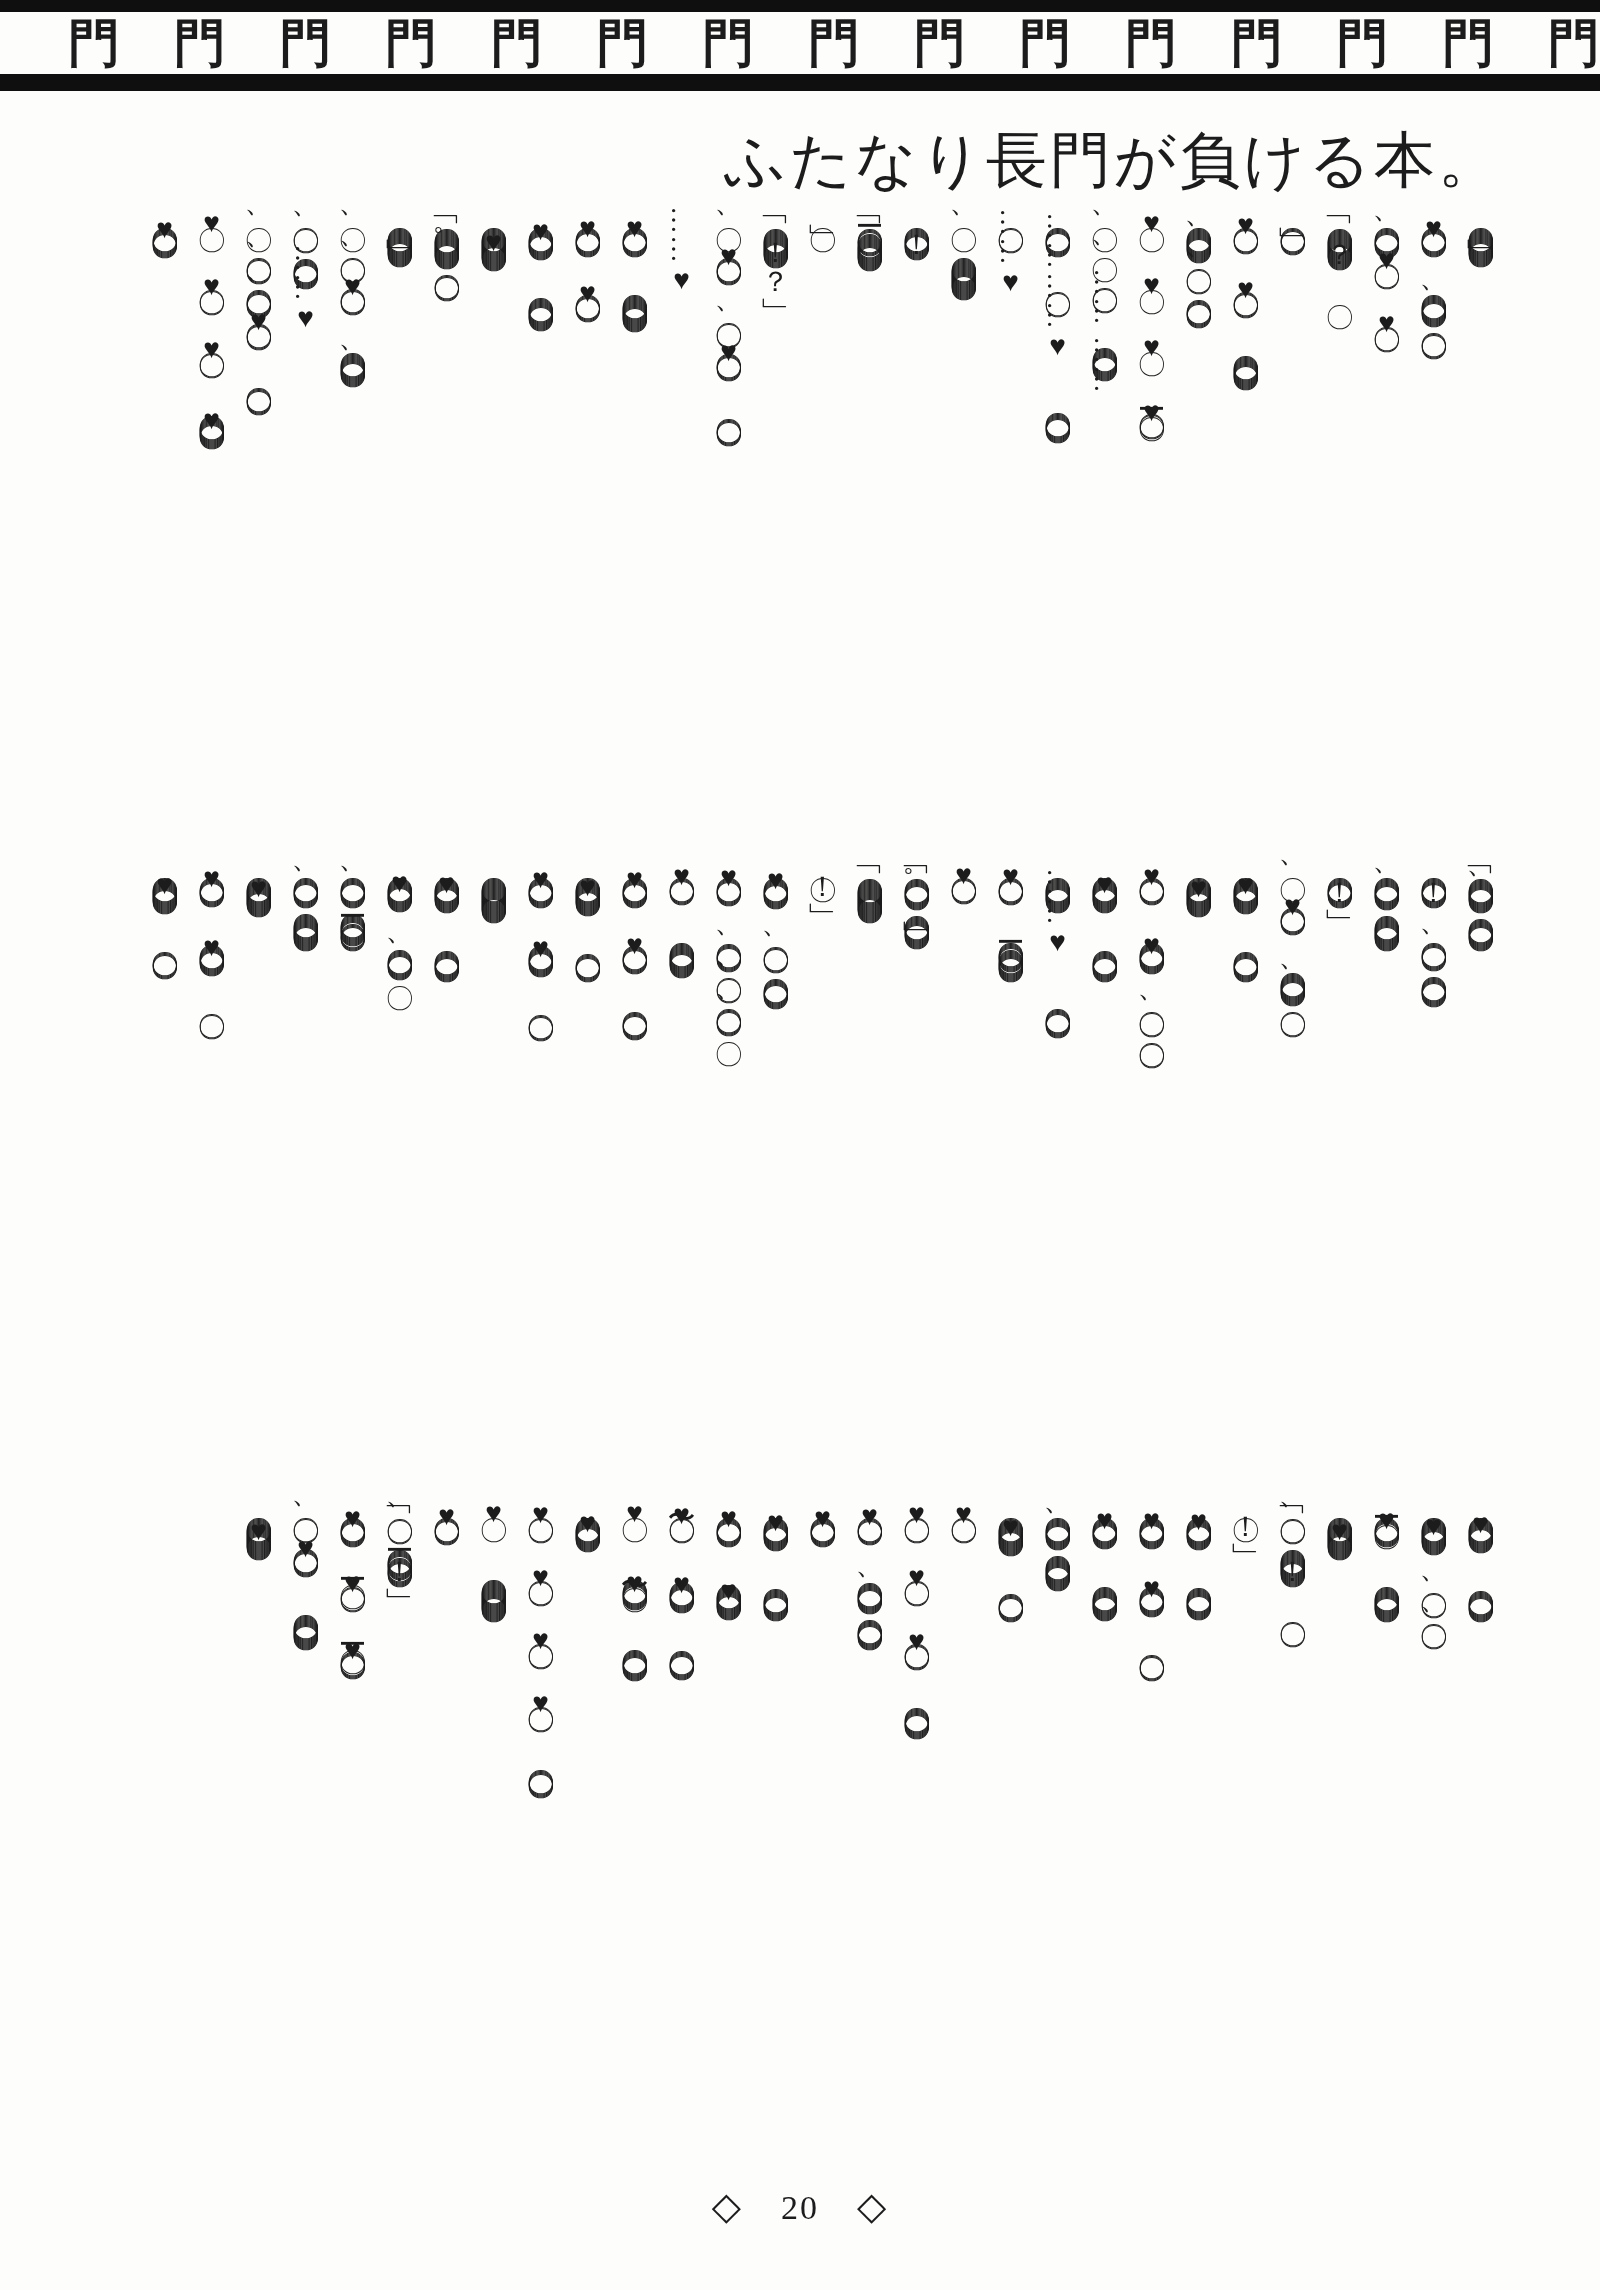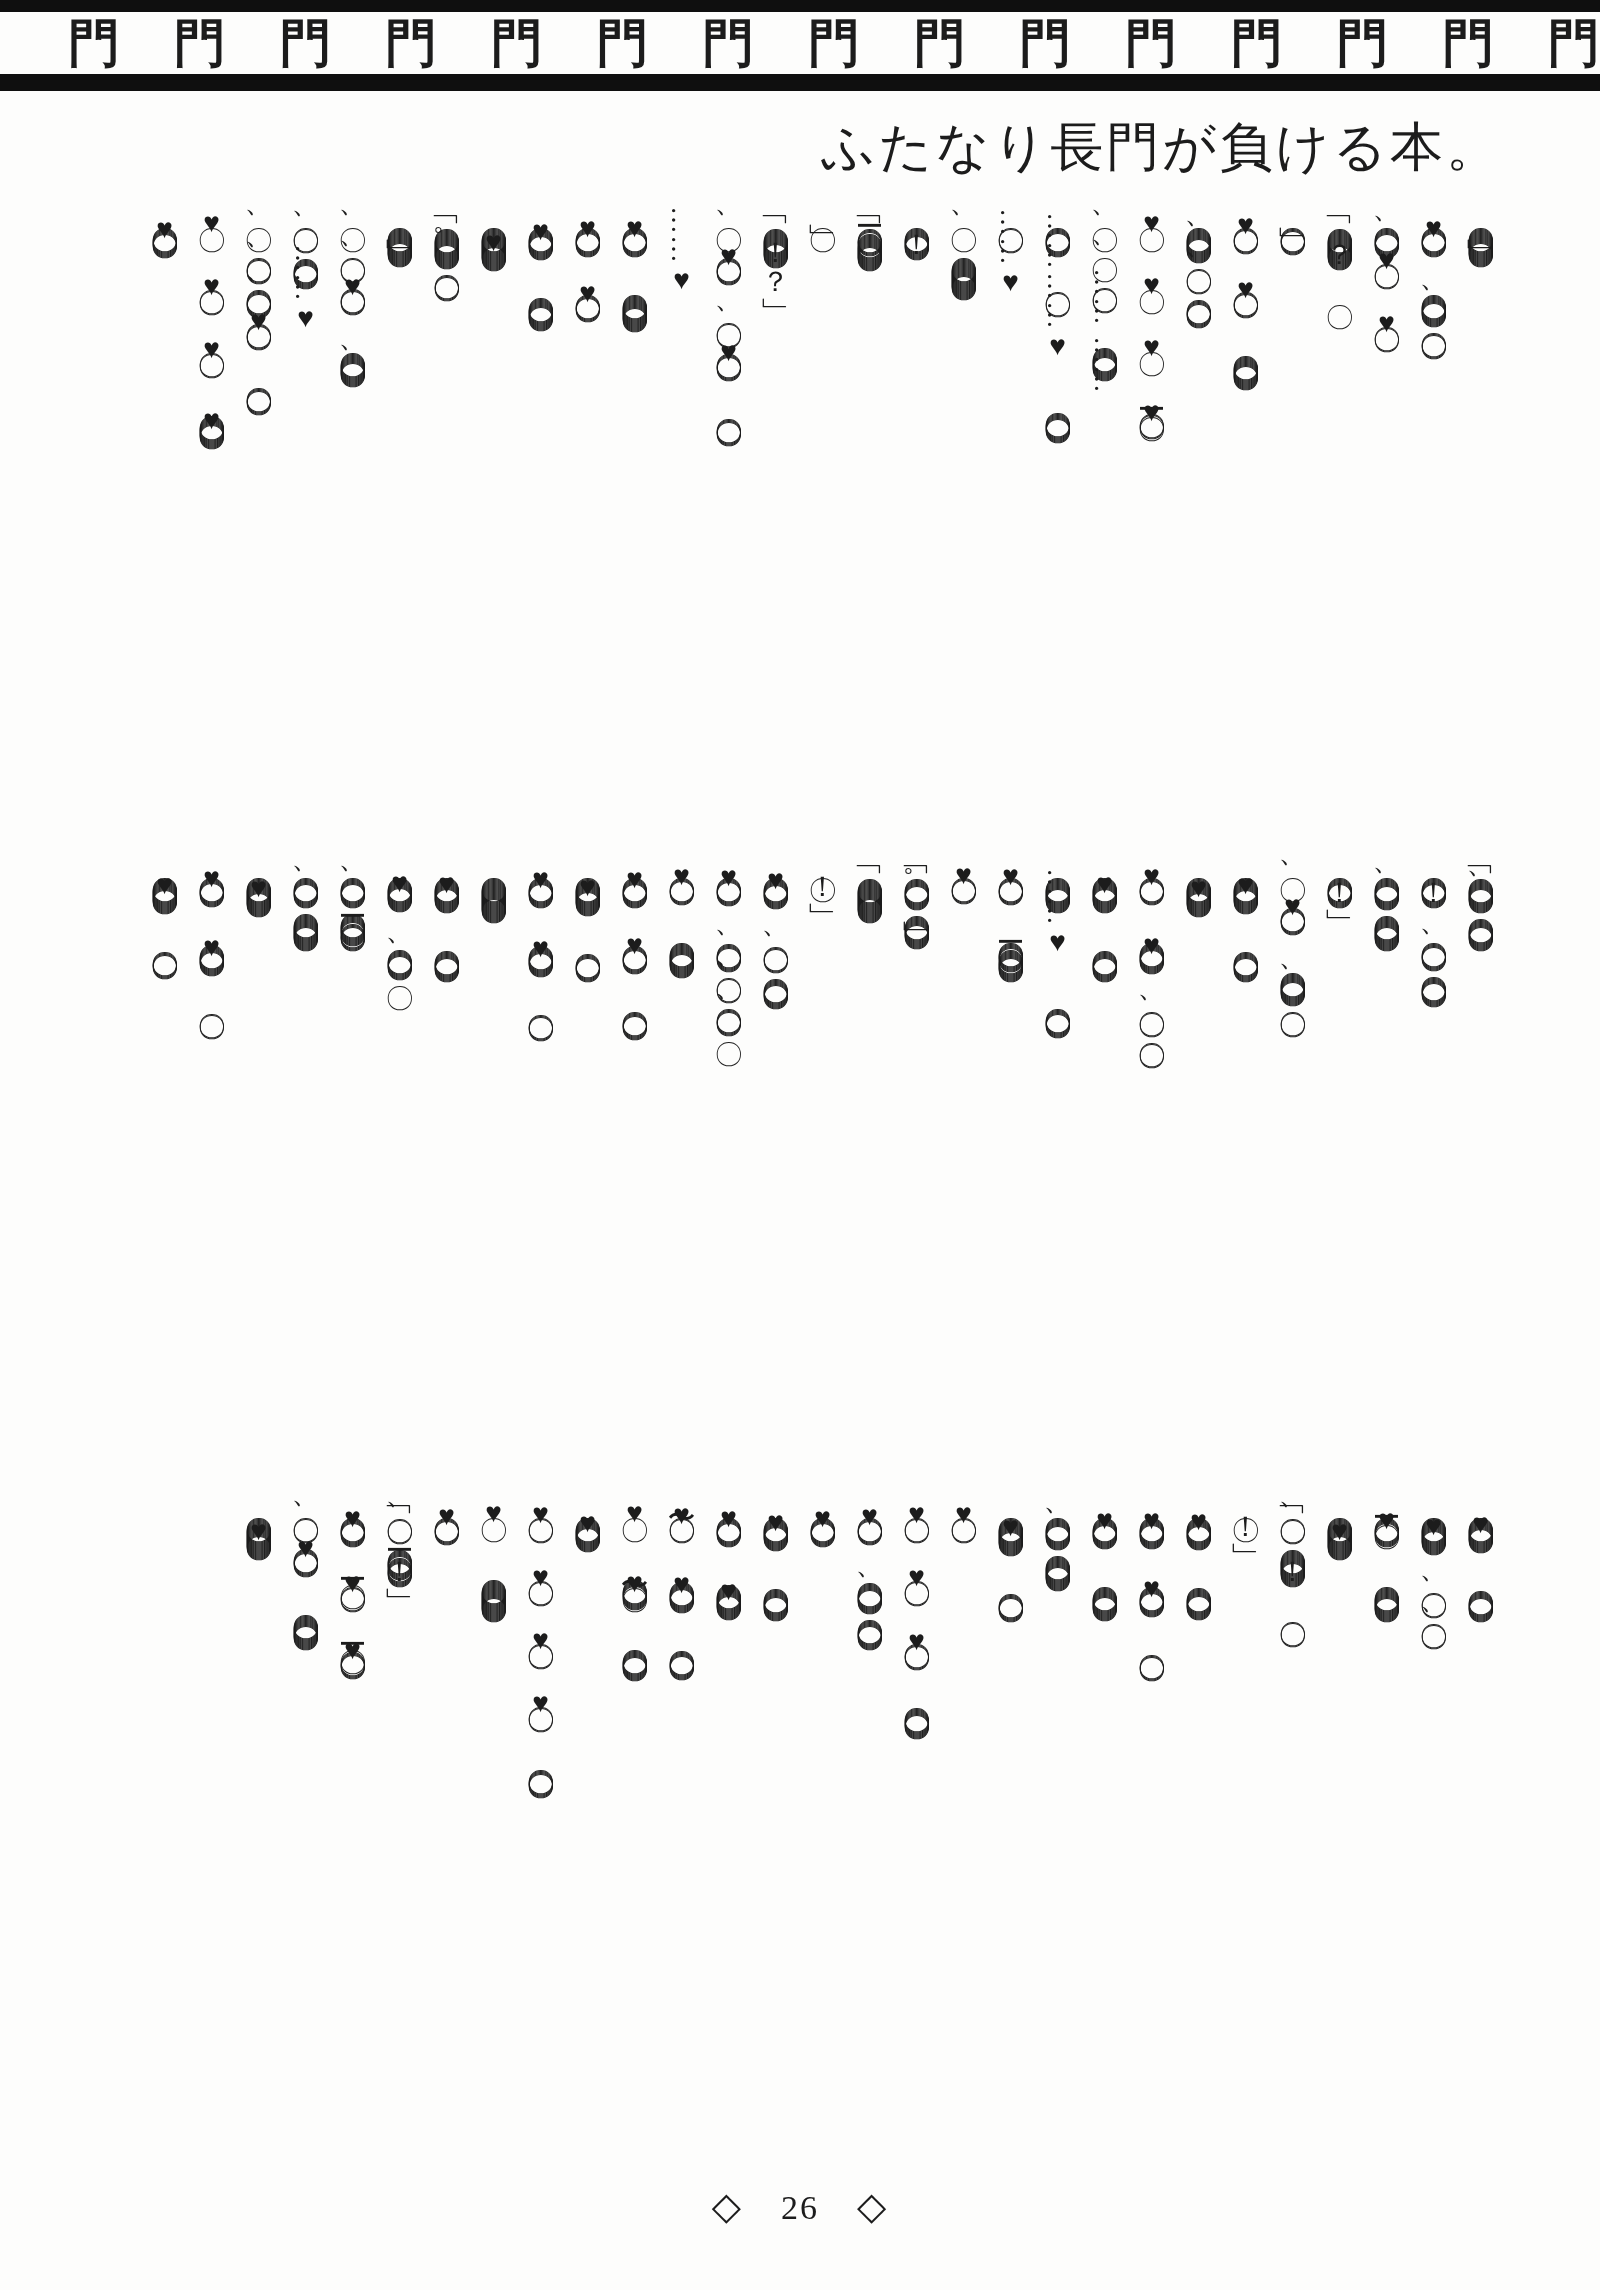--- a/index.html
+++ b/index.html
@@ -13,22 +13,22 @@
   .bar-top{top:0;height:12px;}
   .bar-mid{top:74px;height:17px;}
   .gate-row{
     position:absolute;top:10px;left:0;width:1600px;height:64px;
     display:flex;justify-content:space-between;align-items:center;
     box-sizing:border-box;padding:0 0 0 68px;
     font-size:52px;line-height:64px;font-weight:600;
   }
   .gate{display:block;transform:translateY(2px);}
   .page-title{
-    position:absolute;top:112px;right:98px;
-    font-size:53px;letter-spacing:3px;white-space:nowrap;
+    position:absolute;top:120px;right:98px;
+    font-size:61px;letter-spacing:3px;white-space:nowrap;
   }
   .vblock{
     position:absolute;right:96px;
     writing-mode:vertical-rl;text-orientation:mixed;
     font-size:28px;line-height:47px;letter-spacing:1px;
     white-space:nowrap;
   }
   .vb1{top:206px;height:640px;}
   .vb2{top:856px;height:636px;}
   .vb3{top:1496px;height:656px;}
@@ -152,15 +152,15 @@
     <div class="vcol">〇♥　〇〇〇〇〇〇〇〇〇〇〇〇〇〇〇〇〇〇〇</div>
     <div class="vcol">〇〇〇〇♥</div>
     <div class="vcol">「〇〇、〇〇〇〇〇〇〇ー〇〇〇〇〇〇！」</div>
     <div class="vcol">〇〇〇〇〇〇♥　〇ー〇〇♥　〇ー〇〇〇〇♥</div>
     <div class="vcol">〇〇、〇〇〇〇〇♥　〇〇〇〇〇〇〇〇〇〇〇〇</div>
     <div class="vcol">〇〇〇〇〇〇〇〇〇〇〇〇〇〇〇〇〇〇〇♥</div>
   </div>
 
 <div class="folio">
   <span class="diamond">◇</span>
-  <span>26</span>
+  <span>20</span>
   <span class="diamond">◇</span>
 </div>
 
 </body></html>

